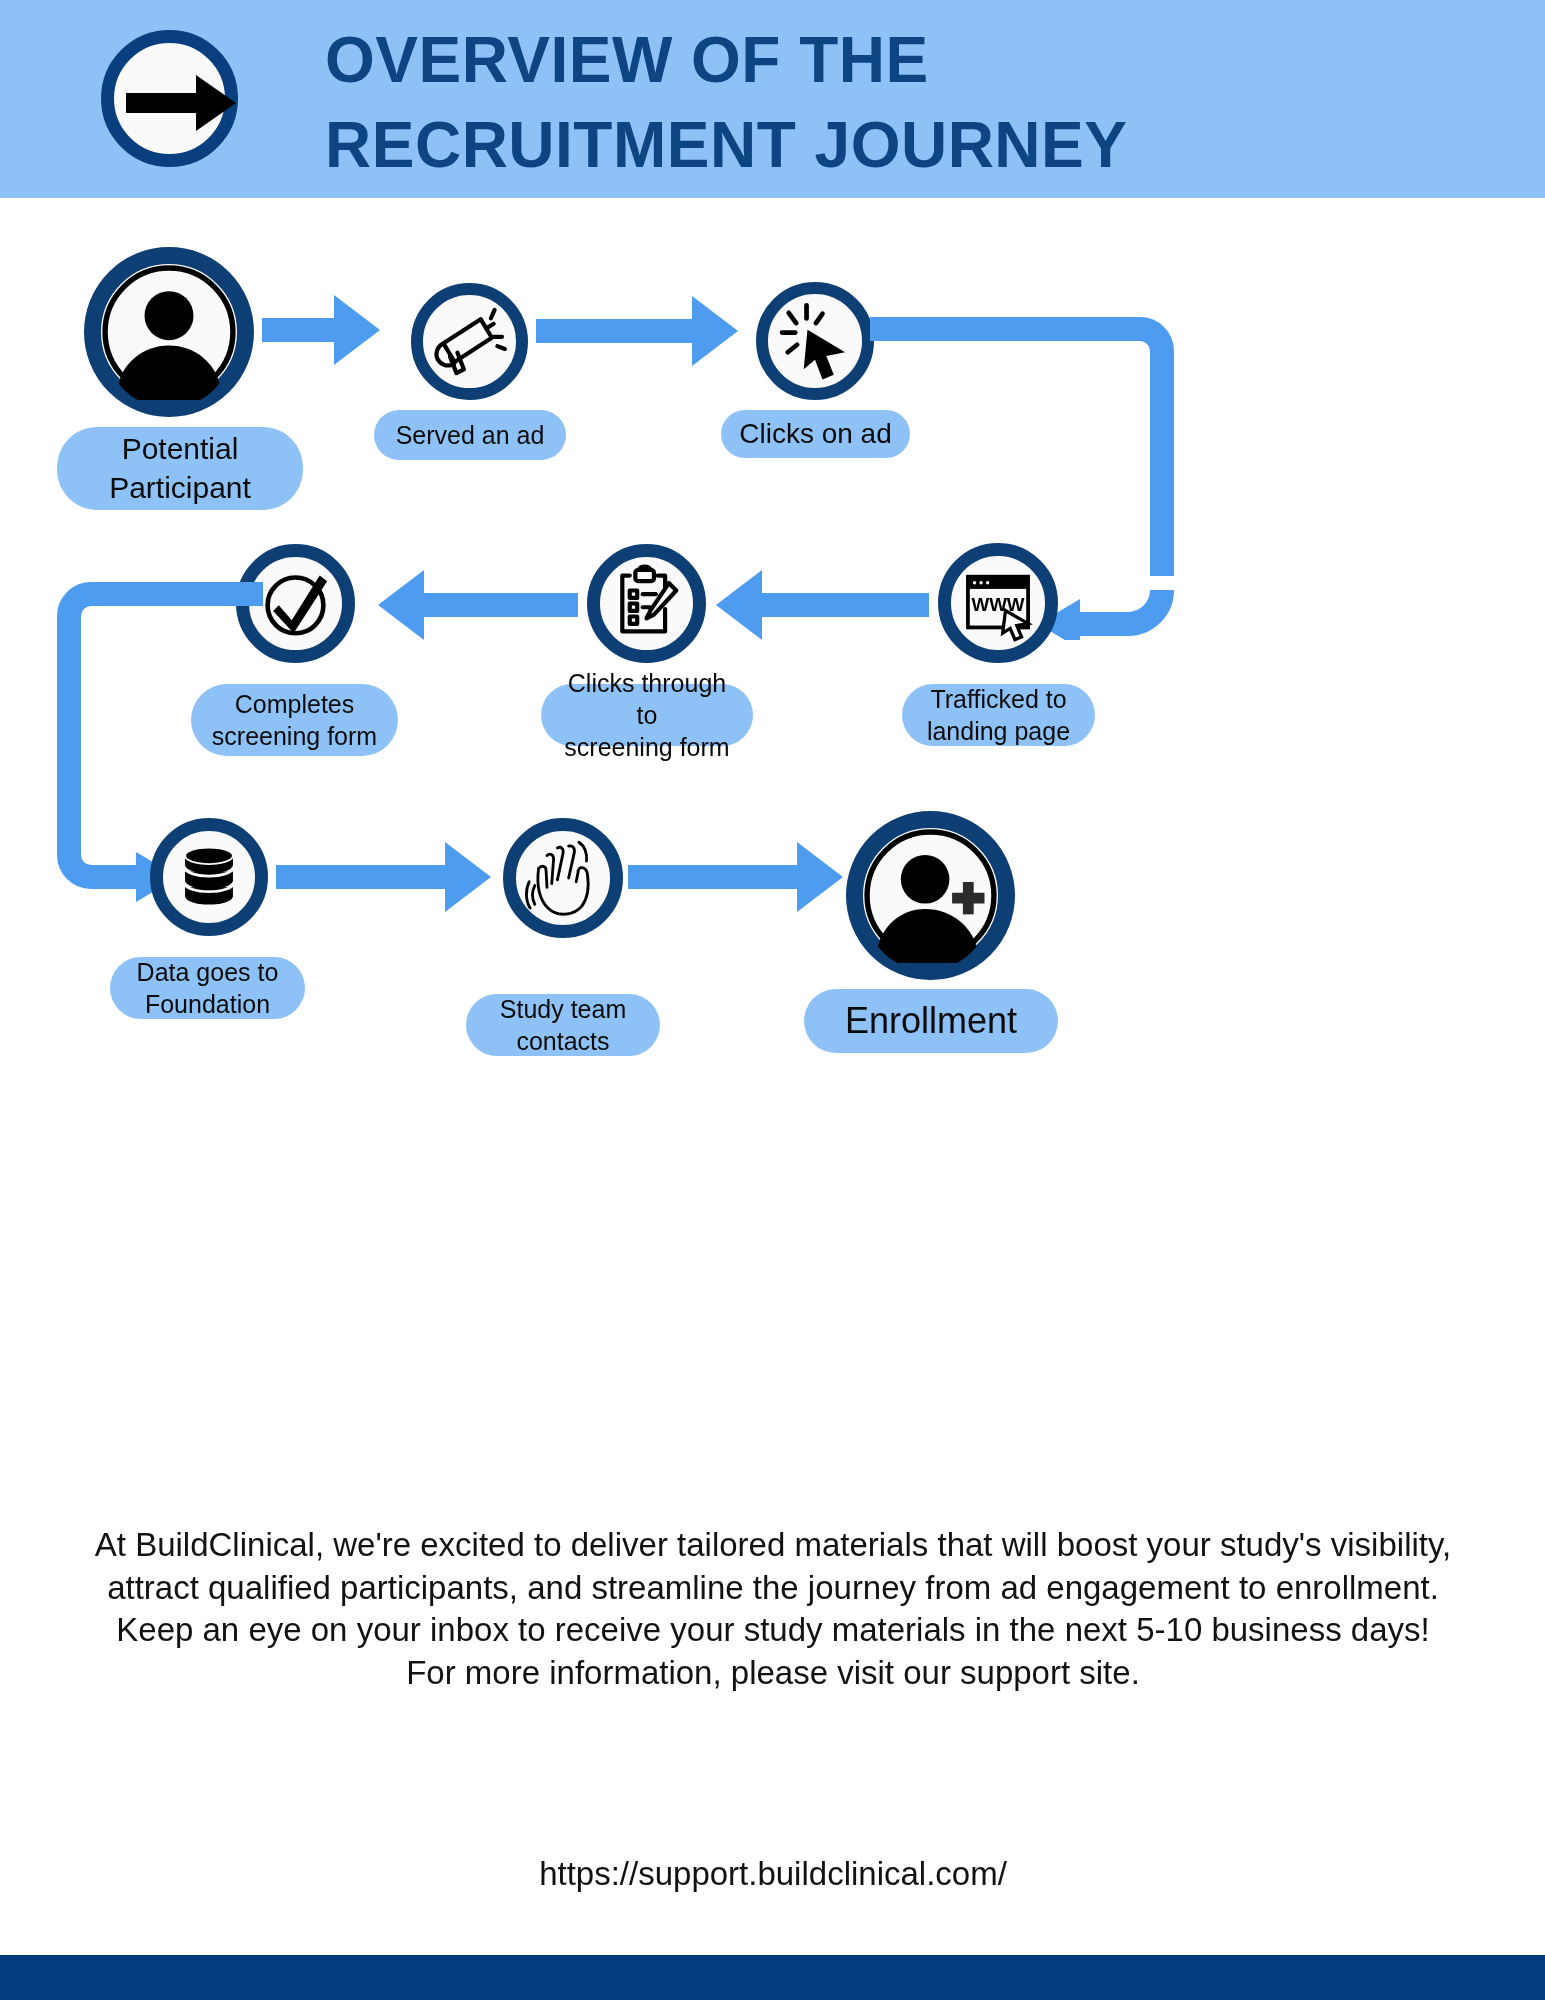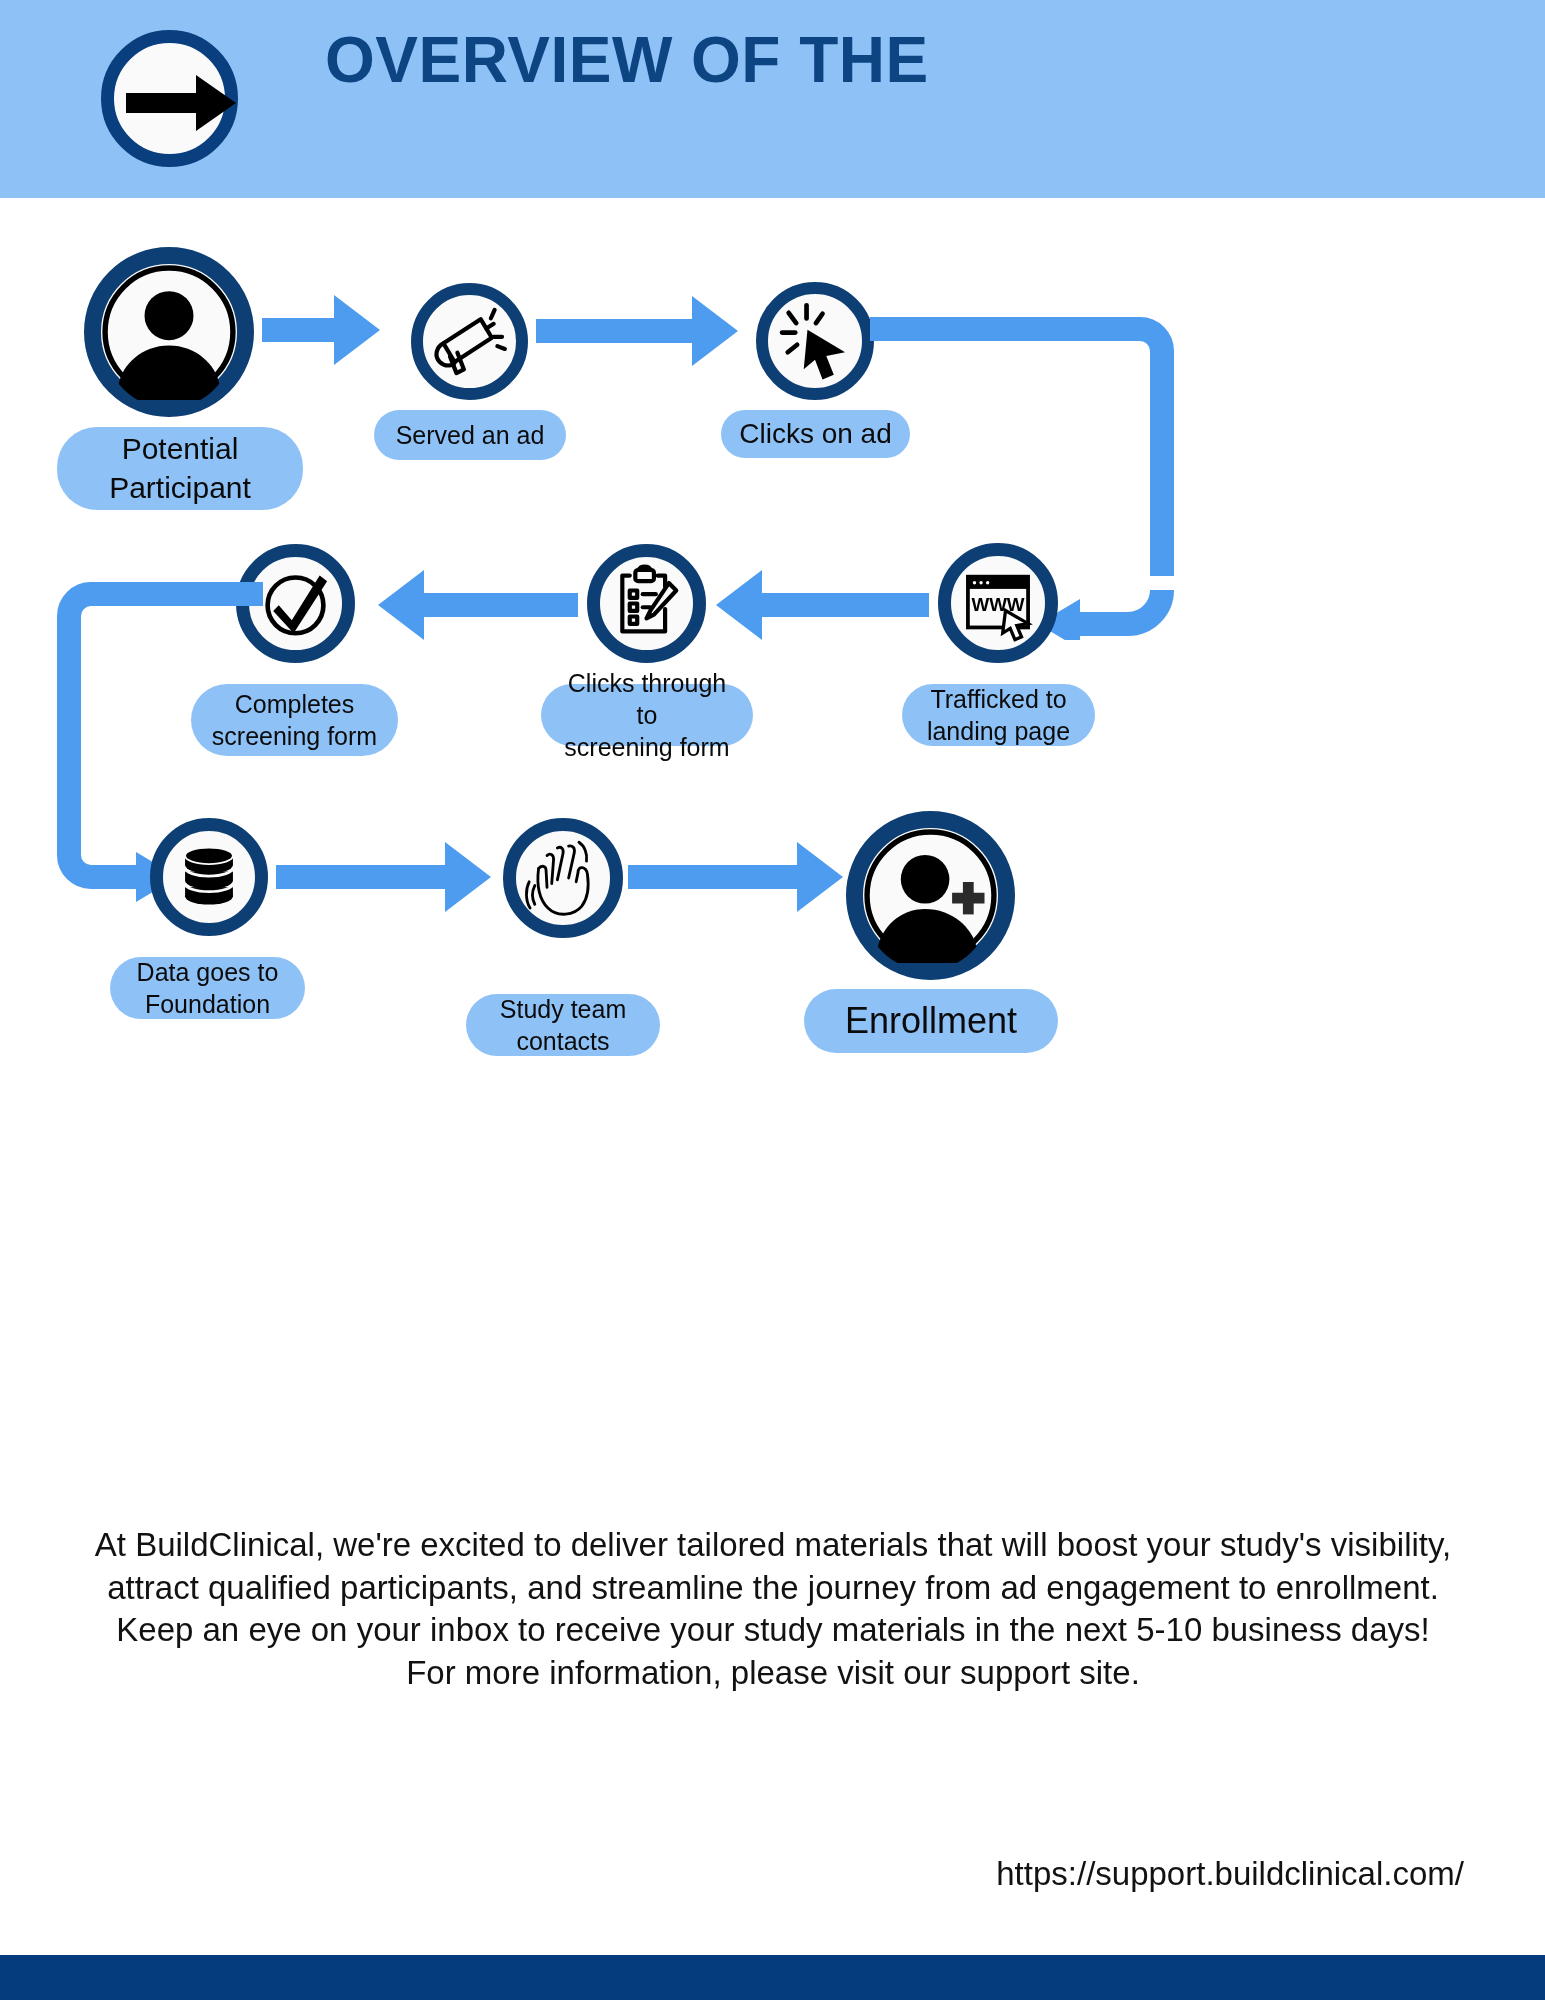--- a/index.html
+++ b/index.html
@@ -74,23 +74,23 @@
     position: absolute;
     left: 92px; top: 1524px;
     width: 1362px;
     text-align: center;
     font-size: 33px;
     line-height: 1.29;
     color: #121212;
   }
   #support-url {
     position: absolute;
-    left: 102px; top: 1855px;
+    left: 92px; top: 1855px;
     width: 1362px;
-    text-align: right;
+    text-align: center;
     font-size: 33px;
     color: #121212;
   }
 
   
   #footer {
     position: absolute;
     left: 0; top: 1955px;
     width: 1545px; height: 45px;
     background: #043c7d;
@@ -102,20 +102,21 @@
 <div id="page">
 
   <div id="header">
     <div id="header-icon">
       <svg width="113" height="60" viewBox="0 0 113 60" xmlns="http://www.w3.org/2000/svg">
         <path d="M0 20 L70 20 L70 2 L110 30 L70 58 L70 40 L0 40 Z" fill="#000000"></path>
       </svg>
     </div>
     <div id="header-title">
       <span class="line">OVERVIEW OF THE</span>
+      <span class="line">RECRUITMENT JOURNEY</span>
     </div>
   </div>
 
   <div class="node-icon" style="left:84px; top:247px; width:170px; height:170px; border-width:17px;">
     <svg width="136" height="136" viewBox="0 0 100 100" xmlns="http://www.w3.org/2000/svg">
       <circle cx="50" cy="50" r="47" fill="#fafafa" stroke="#000000" stroke-width="4"></circle>
       <circle cx="50" cy="38" r="18" fill="#000000"></circle>
       <path d="M50 60 C30 60 16 74 13 88 A47 47 0 0 0 87 88 C84 74 70 60 50 60 Z" fill="#000000"></path>
     </svg>
   </div>

